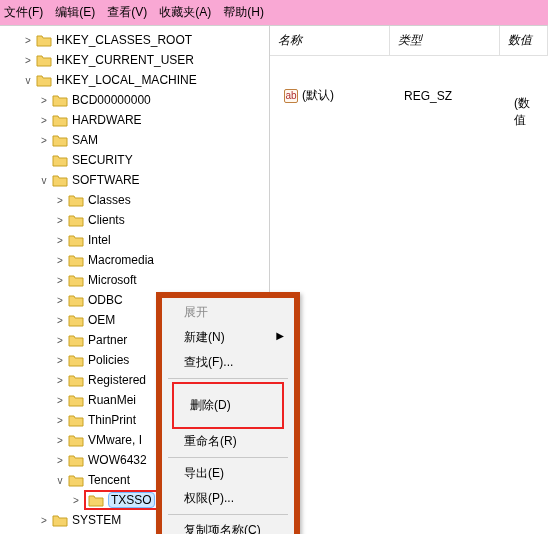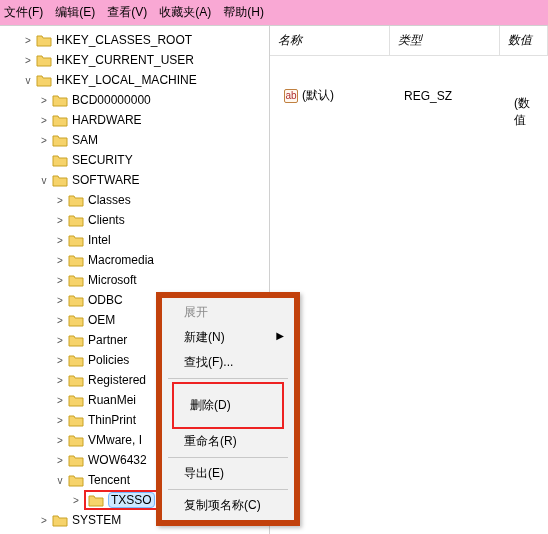--- a/index.html
+++ b/index.html
@@ -311,15 +311,16 @@
     <span class="arrow">▶</span>
   </div>
   <div class="ctx-item">查找(F)...</div>
   <div class="ctx-sep"></div>
   <div class="hl-box">
     <div class="ctx-item" style="margin:9px;padding-left:7px">删除(D)</div>
   </div>
   <div class="ctx-item">重命名(R)</div>
   <div class="ctx-sep"></div>
   <div class="ctx-item">导出(E)</div>
+  <div class="ctx-item">权限(P)...</div>
   <div class="ctx-sep"></div>
   <div class="ctx-item">复制项名称(C)</div>
 </div>
 
 </body></html>

